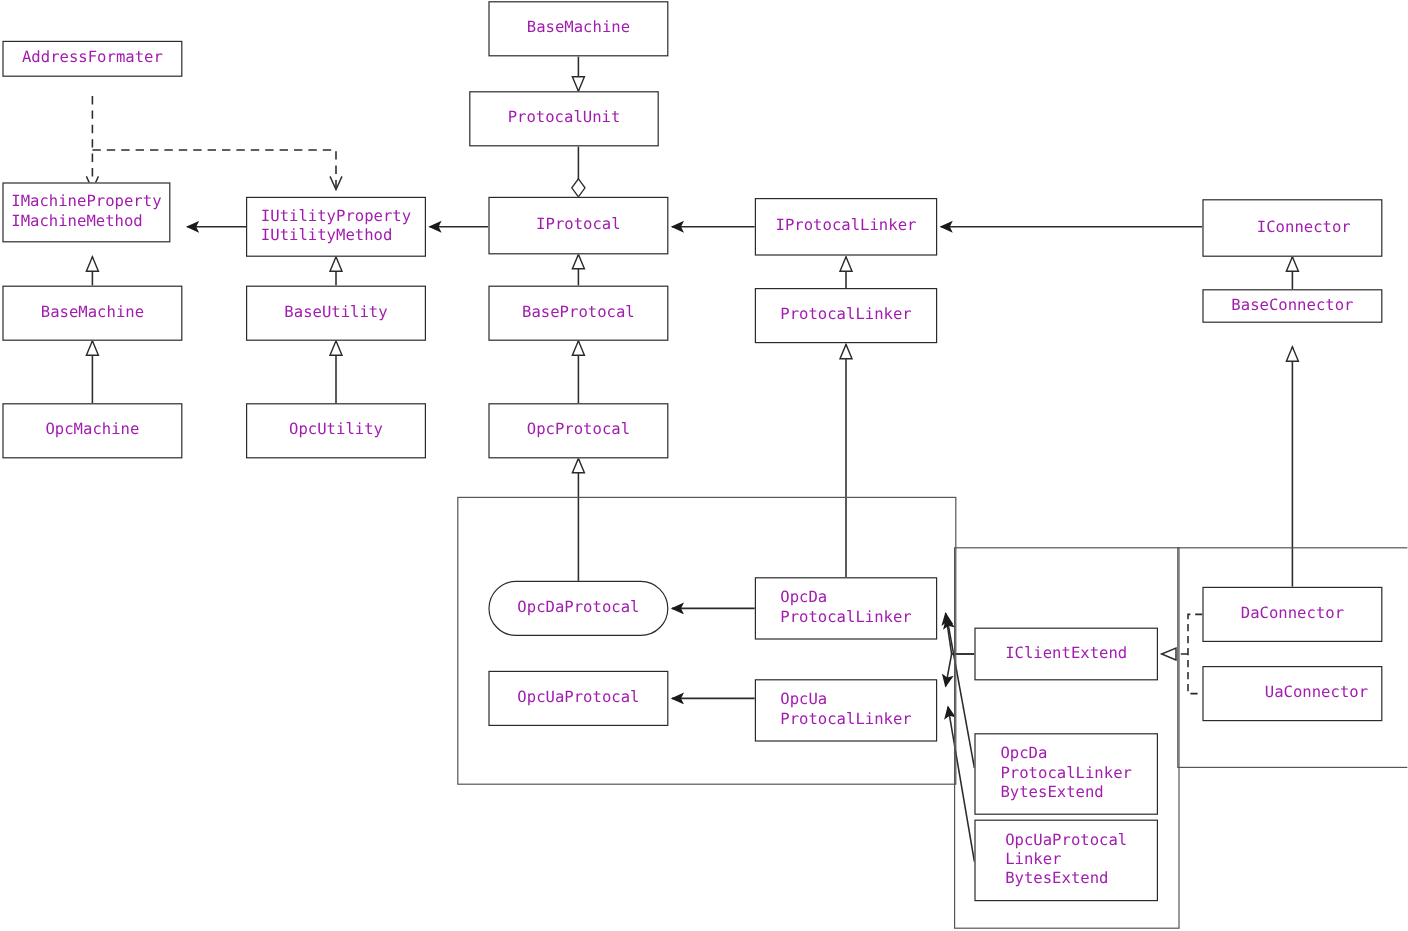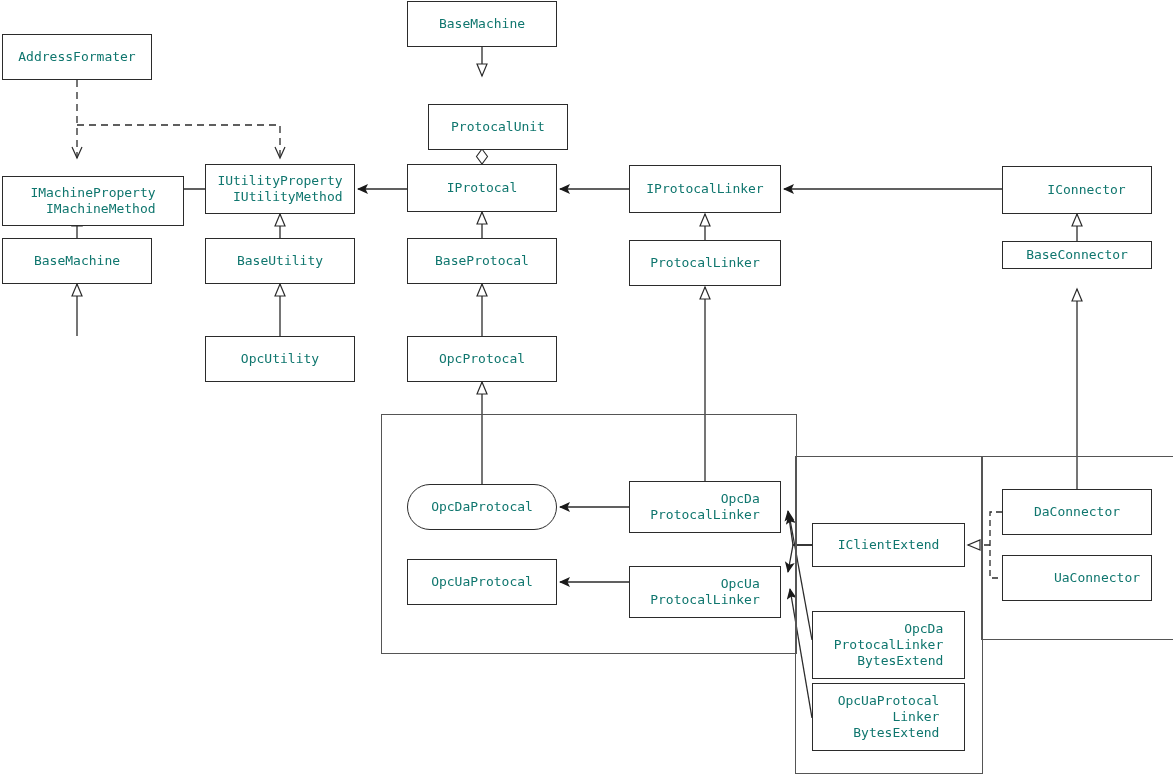--- a/index.html
+++ b/index.html
@@ -24,24 +24,24 @@
     pointer-events: none;
   }
   .node {
     position: absolute;
     box-sizing: border-box;
     border: 1px solid #2b2b2b;
     background: #ffffff;
     display: flex;
     align-items: center;
     justify-content: center;
-    text-align: right;
+    text-align: left;
     font-size: 13px;
     line-height: 16px;
-    color: #0f766e;
+    color: #a21caf;
     white-space: pre-line;
     z-index: 3;
   }
   .group-box {
     position: absolute;
     box-sizing: border-box;
     border: 1px solid #555555;
     background: transparent;
     z-index: 1;
   }
@@ -113,38 +113,39 @@
       <path d="M1002,512 L990,512 L990,578 L1002,578" stroke-dasharray="6,4"></path>
       <path d="M990,545 L968,545" stroke-dasharray="6,4" marker-end="url(#m-hollow-tri)"></path>
 
     </g>
   </svg>
 
   <div class="group-box" style="left:381px; top:414px; width:416px; height:240px;"></div>
   <div class="group-box" style="left:795px; top:456px; width:188px; height:318px;"></div>
   <div class="group-box" style="left:981px; top:456px; width:195px; height:184px;"></div>
 
-  <div class="node" style="left:2px; top:34px; width:150px; height:46px;">AddressFormater</div>
+  <div class="node" style="left:2px; top:34px; width:150px; height:30px;">AddressFormater</div>
 
-  <div class="node" style="left:2px; top:176px; width:182px; height:50px;">IMachineProperty
+  <div class="node" style="left:2px; top:152px; width:140px; height:50px;">IMachineProperty
 IMachineMethod</div>
 
   <div class="node" style="left:2px; top:238px; width:150px; height:46px;">BaseMachine</div>
 
+  <div class="node" style="left:2px; top:336px; width:150px; height:46px;">OpcMachine</div>
 
   <div class="node" style="left:205px; top:164px; width:150px; height:50px;">IUtilityProperty
 IUtilityMethod</div>
 
   <div class="node" style="left:205px; top:238px; width:150px; height:46px;">BaseUtility</div>
 
   <div class="node" style="left:205px; top:336px; width:150px; height:46px;">OpcUtility</div>
 
   <div class="node" style="left:407px; top:1px; width:150px; height:46px;">BaseMachine</div>
 
-  <div class="node" style="left:428px; top:76px; width:140px; height:46px;margin-top:28px;">ProtocalUnit</div>
+  <div class="node" style="left:391px; top:76px; width:158px; height:46px;">ProtocalUnit</div>
 
   <div class="node" style="left:407px; top:238px; width:150px; height:46px;">BaseProtocal</div>
 
   <div class="node" style="left:407px; top:164px; width:150px; height:48px;">IProtocal</div>
 
   <div class="node" style="left:407px; top:336px; width:150px; height:46px;">OpcProtocal</div>
 
   <div class="node" style="left:407px; top:484px; width:150px; height:46px;border-radius:23px;">OpcDaProtocal</div>
 
   <div class="node" style="left:407px; top:559px; width:150px; height:46px;">OpcUaProtocal</div>

